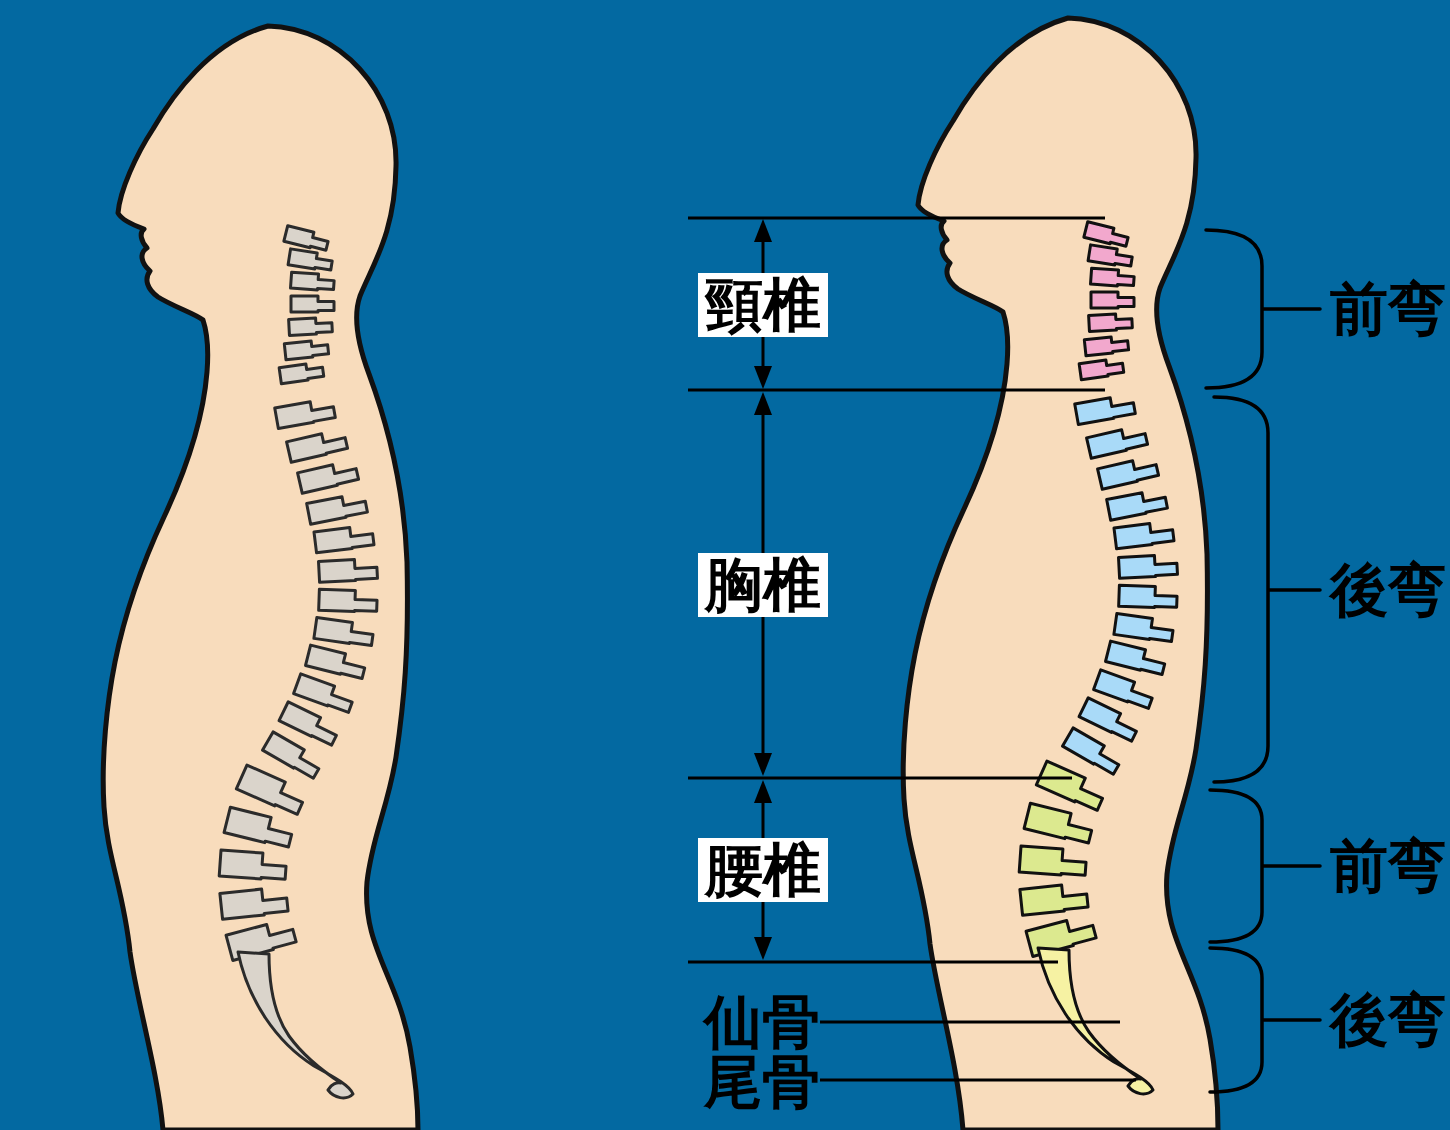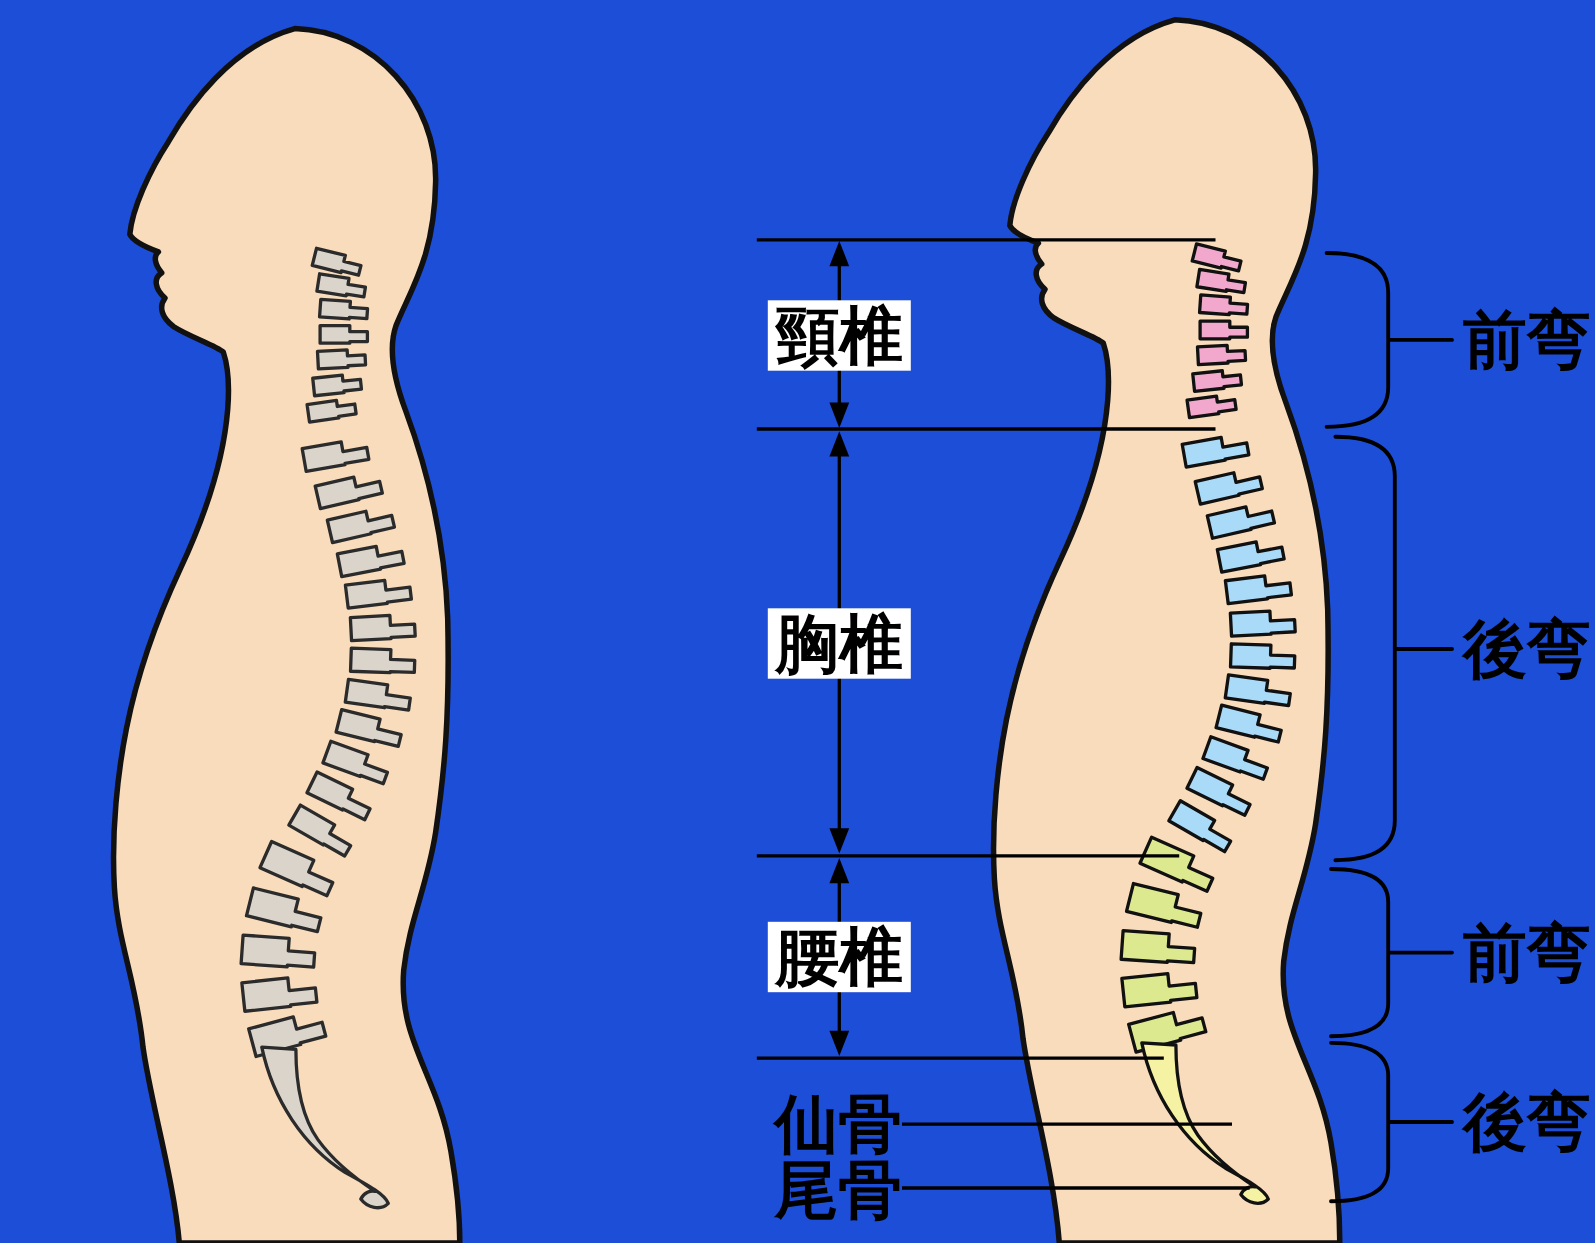--- a/index.html
+++ b/index.html
@@ -1,16 +1,16 @@
 <!DOCTYPE html>
 <html><head>
 <meta charset="utf-8">
 <style>
   html,body{margin:0;padding:0;background:#ffffff;}
-  .canvas{width:1450px;height:1130px;position:relative;overflow:hidden;background:#1d4ed8;}
+  .canvas{width:1450px;height:1130px;position:relative;overflow:hidden;background:#0369a1;}
   svg{display:block;}
   text{font-family:"DejaVu Sans","Liberation Sans",sans-serif;font-weight:700;font-size:58px;fill:#000;}
   .body-outline{stroke:#111;stroke-width:5;stroke-linejoin:round;}
   .ann-line{stroke:#000;stroke-width:3;fill:none;}
   .bracket{stroke:#000;stroke-width:3.5;fill:none;stroke-linecap:round;}
   .arrow{fill:#000;stroke:none;}
   .label-mask{fill:#fff;stroke:none;}
 </style>
 </head>
 <body>

